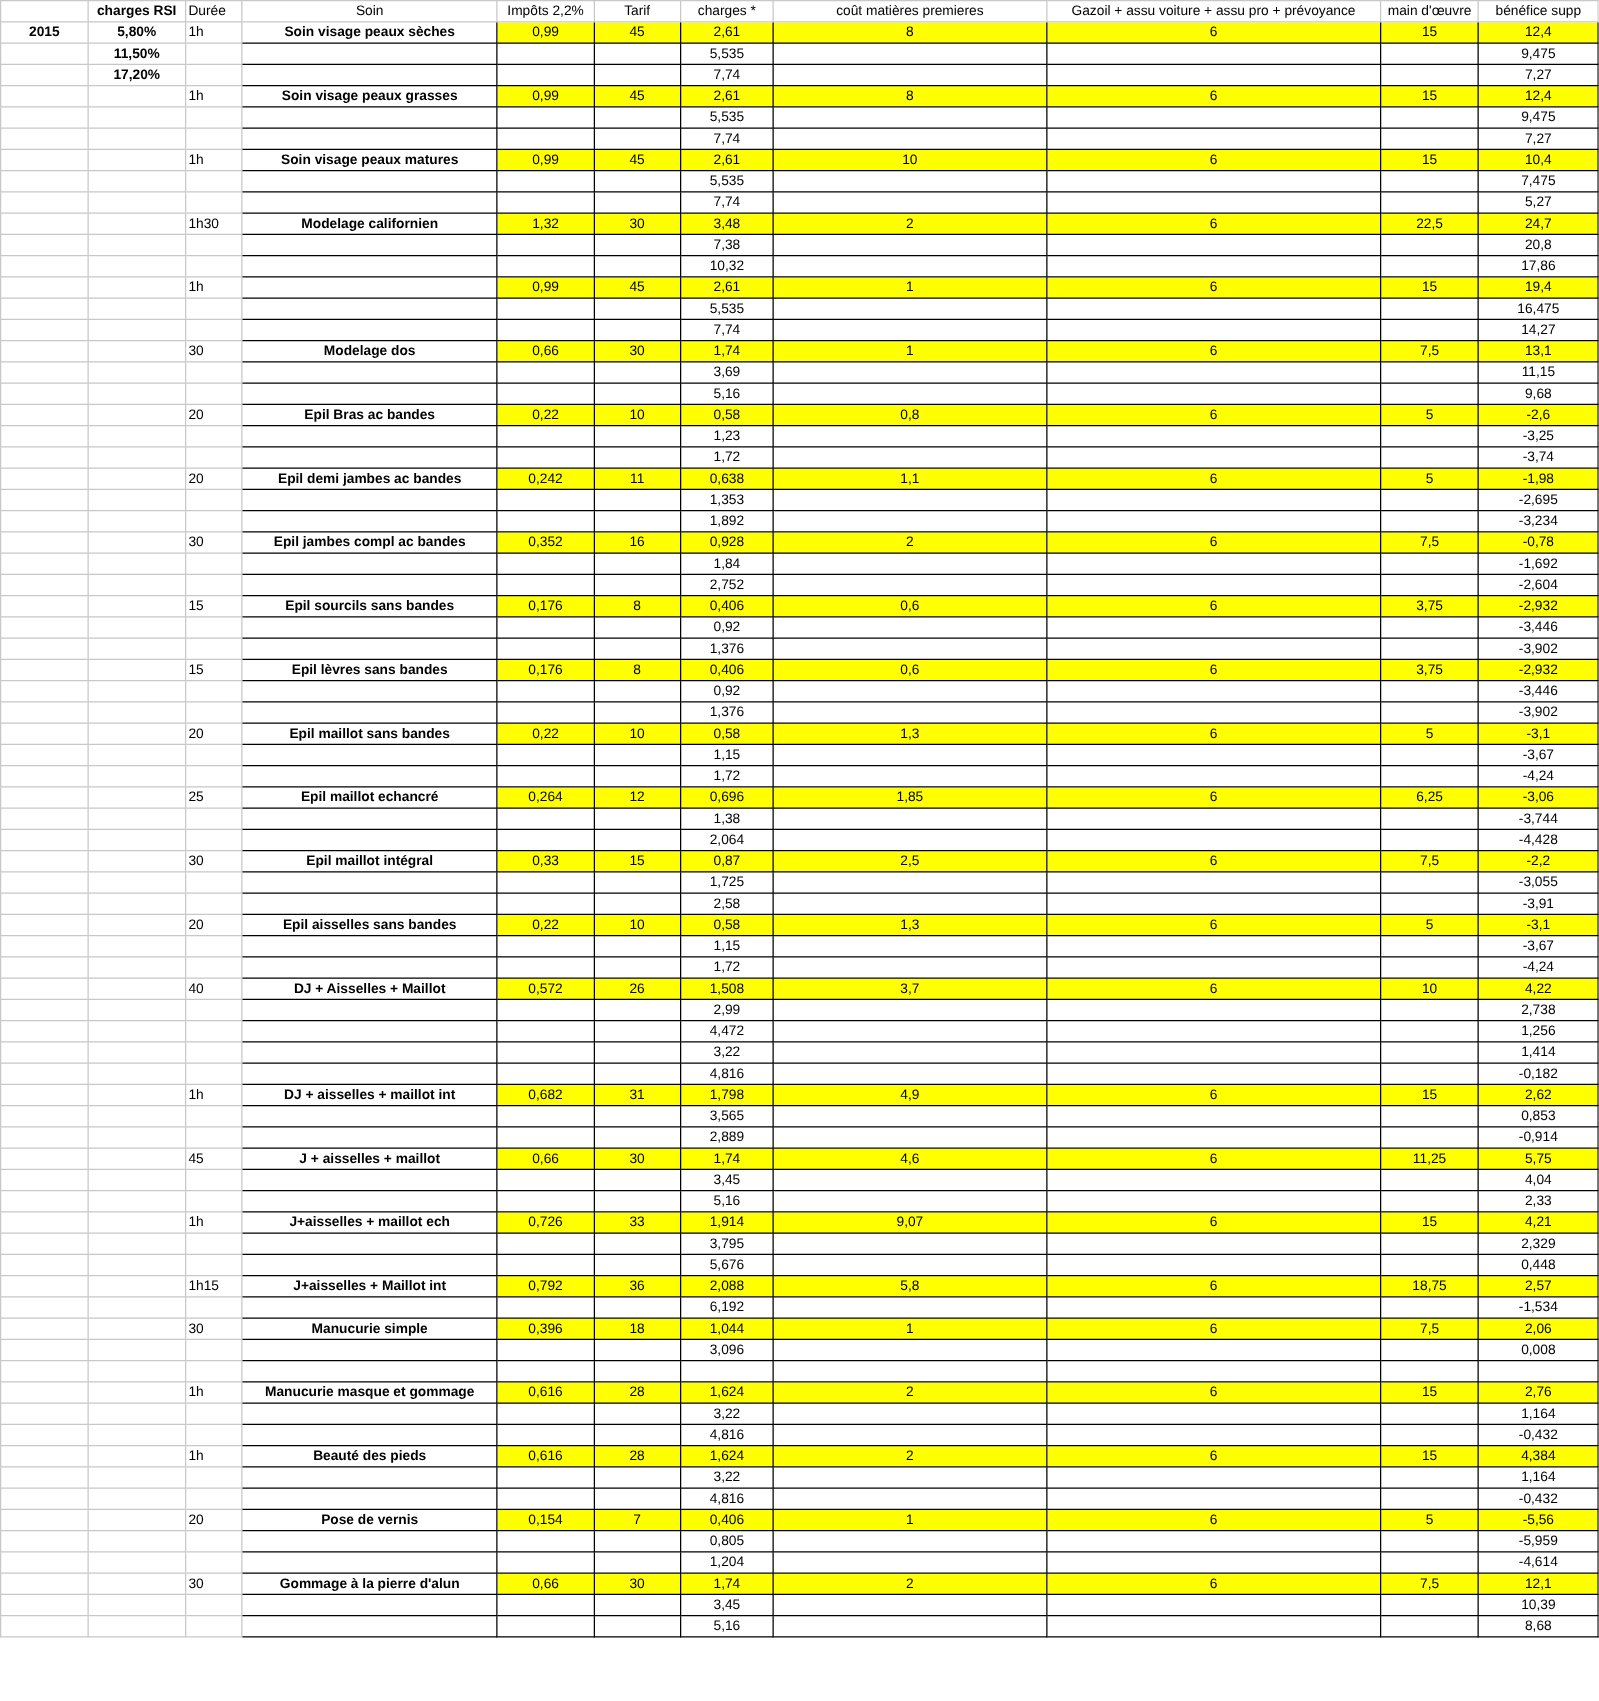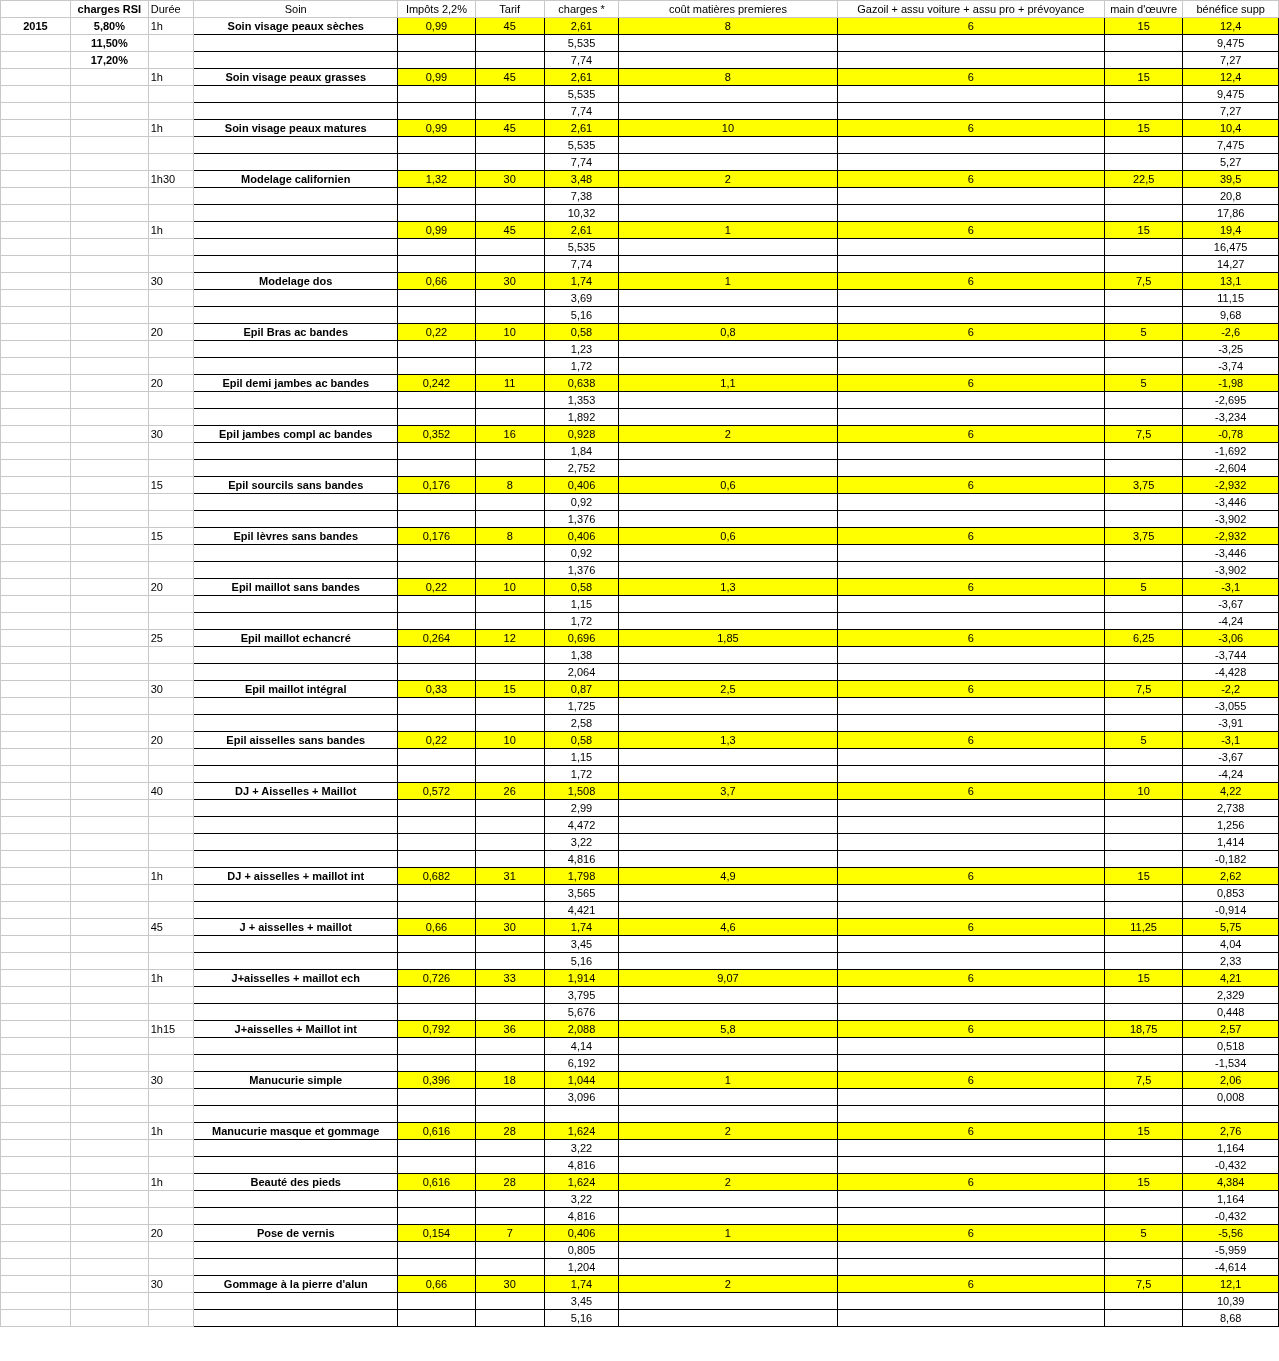--- a/index.html
+++ b/index.html
@@ -167,21 +167,21 @@
         <td class="c b"></td>
         <td class="c b"></td>
         <td>1h30</td>
         <td class="c b blk">Modelage californien</td>
         <td class="c blk y">1,32</td>
         <td class="c blk y">30</td>
         <td class="c blk y">3,48</td>
         <td class="c blk y">2</td>
         <td class="c blk y">6</td>
         <td class="c blk y">22,5</td>
-        <td class="c blk y">39,5</td>
+        <td class="c blk y">24,7</td>
       </tr>
       <tr>
         <td class="c b"></td>
         <td class="c b"></td>
         <td></td>
         <td class="c b blk"></td>
         <td class="c blk"></td>
         <td class="c blk"></td>
         <td class="c blk">7,38</td>
         <td class="c blk"></td>
@@ -722,21 +722,21 @@
         <td class="c blk"></td>
         <td class="c blk">0,853</td>
       </tr>
       <tr>
         <td class="c b"></td>
         <td class="c b"></td>
         <td></td>
         <td class="c b blk"></td>
         <td class="c blk"></td>
         <td class="c blk"></td>
-        <td class="c blk">4,421</td>
+        <td class="c blk">2,889</td>
         <td class="c blk"></td>
         <td class="c blk"></td>
         <td class="c blk"></td>
         <td class="c blk">-0,914</td>
       </tr>
       <tr class="hl">
         <td class="c b"></td>
         <td class="c b"></td>
         <td>45</td>
         <td class="c b blk">J + aisselles + maillot</td>
@@ -818,33 +818,20 @@
         <td class="c b"></td>
         <td>1h15</td>
         <td class="c b blk">J+aisselles + Maillot int</td>
         <td class="c blk y">0,792</td>
         <td class="c blk y">36</td>
         <td class="c blk y">2,088</td>
         <td class="c blk y">5,8</td>
         <td class="c blk y">6</td>
         <td class="c blk y">18,75</td>
         <td class="c blk y">2,57</td>
-      </tr>
-      <tr>
-        <td class="c b"></td>
-        <td class="c b"></td>
-        <td></td>
-        <td class="c b blk"></td>
-        <td class="c blk"></td>
-        <td class="c blk"></td>
-        <td class="c blk">4,14</td>
-        <td class="c blk"></td>
-        <td class="c blk"></td>
-        <td class="c blk"></td>
-        <td class="c blk">0,518</td>
       </tr>
       <tr>
         <td class="c b"></td>
         <td class="c b"></td>
         <td></td>
         <td class="c b blk"></td>
         <td class="c blk"></td>
         <td class="c blk"></td>
         <td class="c blk">6,192</td>
         <td class="c blk"></td>

